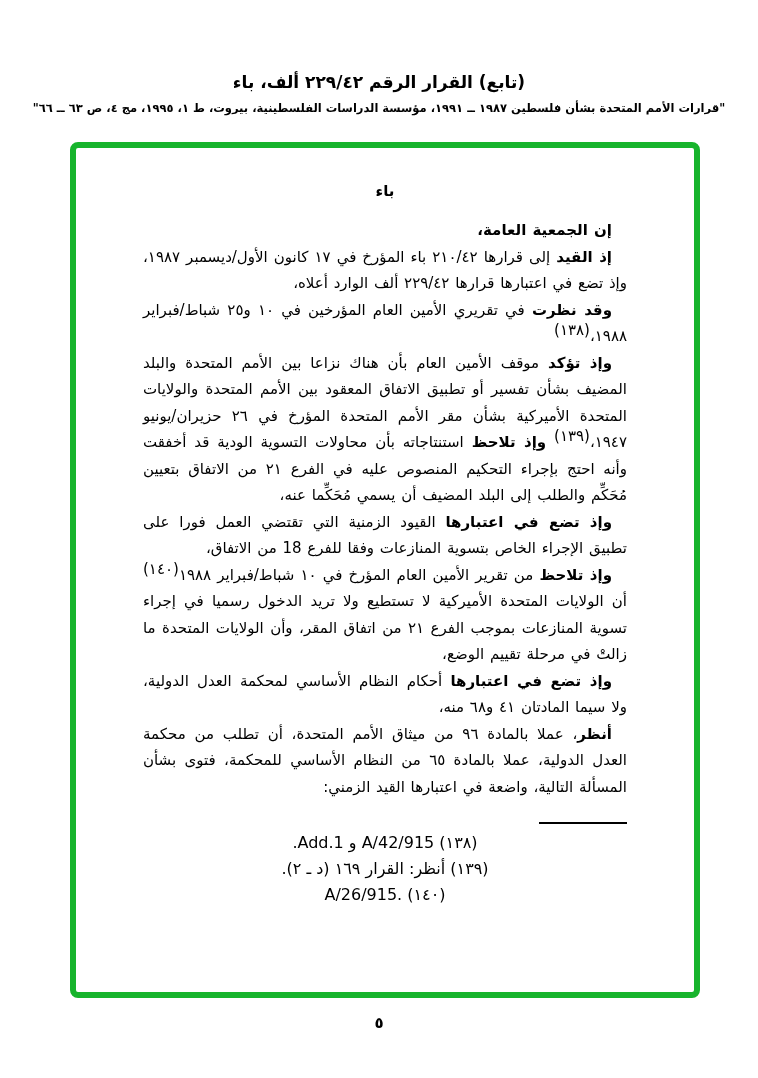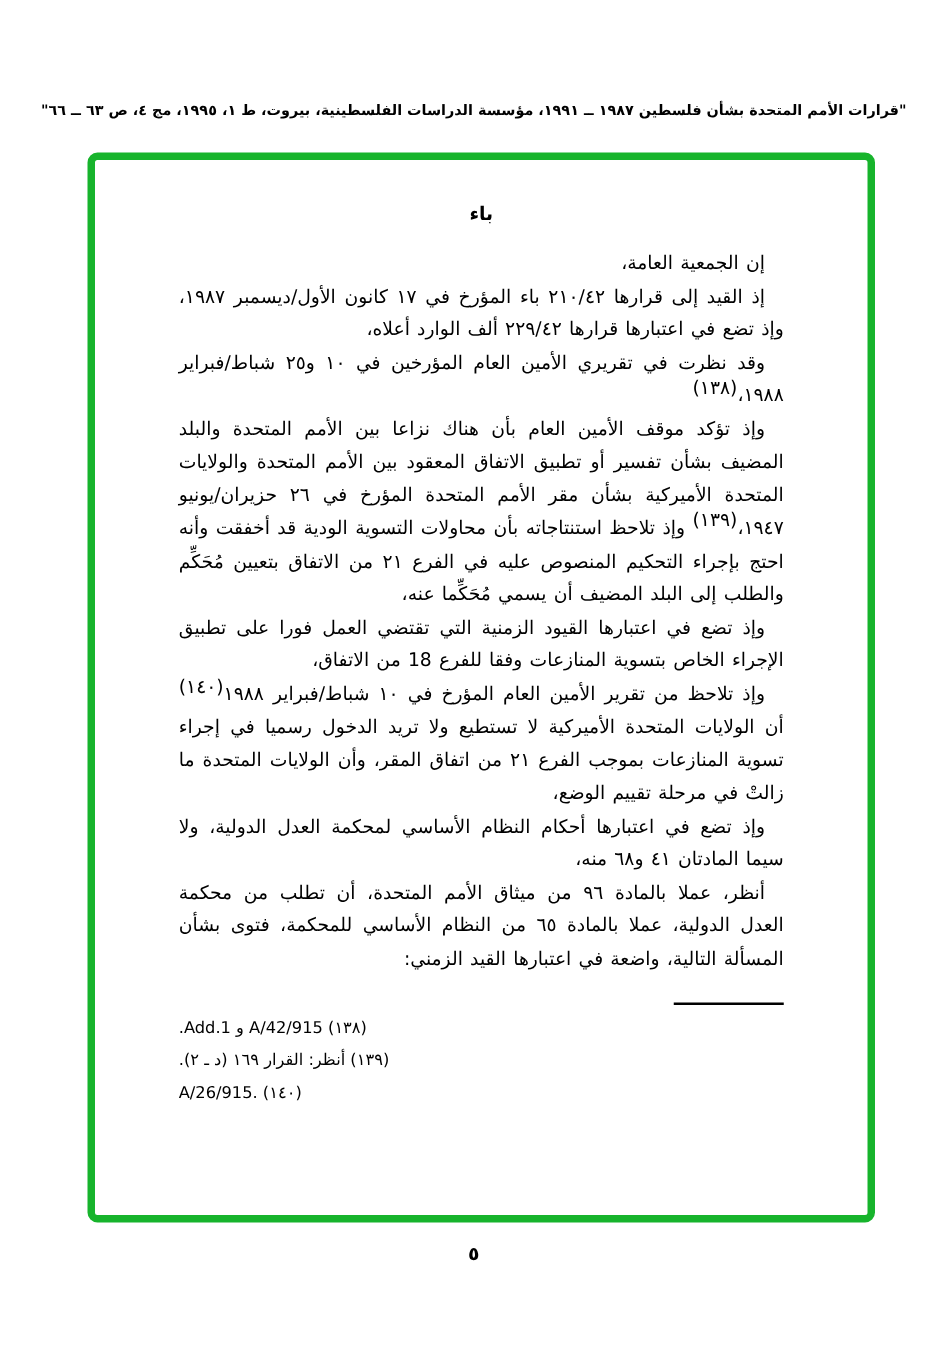--- a/index.html
+++ b/index.html
@@ -31,43 +31,44 @@
   }
   .sec-heading {
     text-align:center; font-size:15px; font-weight:bold;
     margin:0 0 12px 0; line-height:27px;
   }
   p.par {
     margin:0; font-size:15px; line-height:26.5px;
     text-align:justify; text-indent:15px;
     word-spacing:1px;
   }
-  p.par .lead { font-weight:normal; }
+  p.par .lead { font-weight:bold; }
   sup.fn-sup {
     font-size:15px; line-height:0; vertical-align:6px;
     letter-spacing:0;
   }
   .fn-sep {
     width:88px; height:0;
     border-top:2px solid #000;
     margin-top:22px;
   }
   .footnotes { margin-top:6px; }
   .footnote {
-    font-size:13px; line-height:26px; text-align:left;
+    font-size:16px; line-height:26px; text-align:center;
   }
   .page-num {
     text-align:center; font-size:15px; font-weight:bold;
     margin-top:16px;
   }
 </style>
 </head>
 <body>
 
 <header class="doc-header">
+  <div class="title">(تابع) القرار الرقم ٢٢٩/٤٢ ألف، باء</div>
   <div class="citation">"قرارات الأمم المتحدة بشأن فلسطين ١٩٨٧ ــ ١٩٩١، مؤسسة الدراسات الفلسطينية، بيروت، ط ١، ١٩٩٥، مج ٤، ص ٦٣ ــ ٦٦"</div>
 </header>
 
 <main class="frame" style="border-color: rgb(23, 180, 44);">
   <div class="sec-heading">باء</div>
   <div id="paragraphs">
       <p class="par"><span class="lead">إن الجمعية العامة،</span></p>
       <p class="par"><span class="lead">إذ القيد</span><span> إلى قرارها ٢١٠/٤٢ باء المؤرخ في ١٧ كانون الأول/ديسمبر ١٩٨٧، وإذ تضع في اعتبارها قرارها ٢٢٩/٤٢ ألف الوارد أعلاه،</span></p>
       <p class="par"><span class="lead">وقد نظرت</span><span> في تقريري الأمين العام المؤرخين في ١٠ و٢٥ شباط/فبراير ١٩٨٨،</span><sup class="fn-sup">(١٣٨)</sup></p>
       <p class="par"><span class="lead">وإذ تؤكد</span><span> موقف الأمين العام بأن هناك نزاعا بين الأمم المتحدة والبلد المضيف بشأن تفسير أو تطبيق الاتفاق المعقود بين الأمم المتحدة والولايات المتحدة الأميركية بشأن مقر الأمم المتحدة المؤرخ في ٢٦ حزيران/يونيو ١٩٤٧،</span><sup class="fn-sup">(١٣٩)</sup><span> </span><span class="lead">وإذ تلاحظ</span><span> استنتاجاته بأن محاولات التسوية الودية قد أخفقت وأنه احتج بإجراء التحكيم المنصوص عليه في الفرع ٢١ من الاتفاق بتعيين مُحَكِّم والطلب إلى البلد المضيف أن يسمي مُحَكِّما عنه،</span></p>

